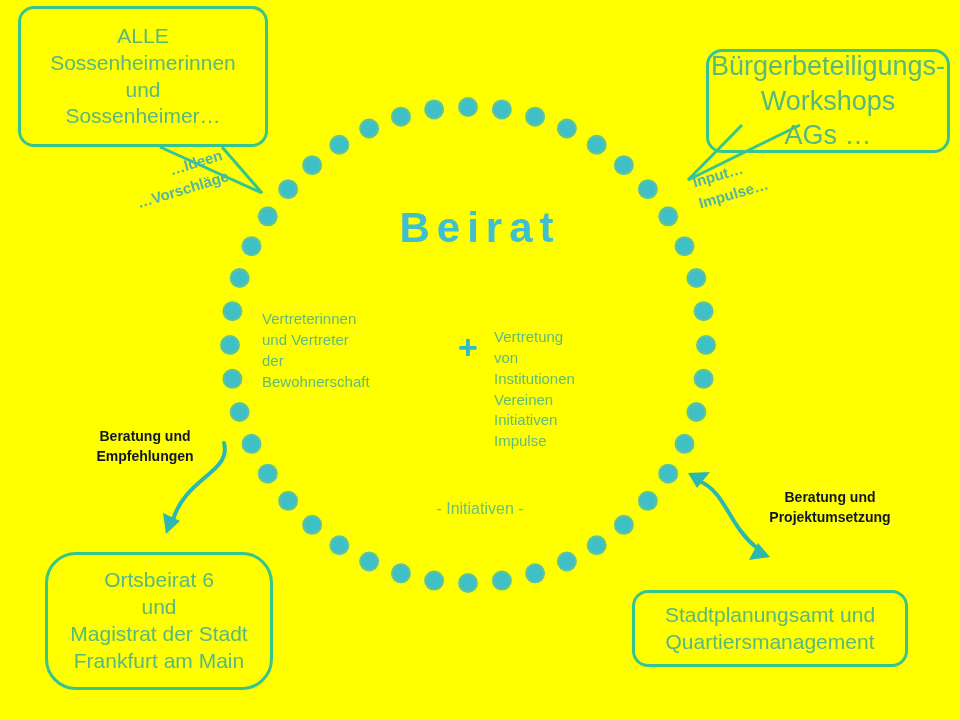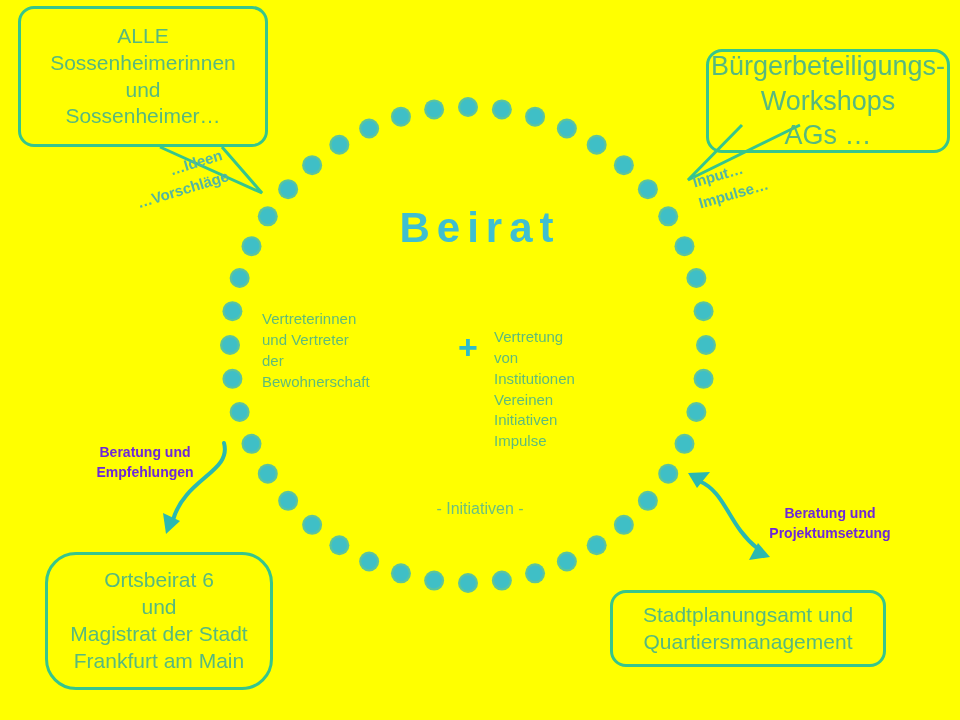--- a/index.html
+++ b/index.html
@@ -68,21 +68,21 @@
   #box-ortsbeirat {
     left: 45px;
     top: 552px;
     width: 228px;
     height: 138px;
     font-size: 21px;
     border-radius: 31px;
   }
   
   #box-stadtplanung {
-    left: 610px;
+    left: 632px;
     top: 590px;
     width: 276px;
     height: 77px;
     font-size: 21px;
   }
 
   .center-title {
     position: absolute;
     left: 0;
     top: 204px;
@@ -149,25 +149,24 @@
     left: 690px;
     top: 172px;
     transform: rotate(-16deg);
     transform-origin: left top;
   }
 
   .arrow-label {
     position: absolute;
     font-weight: bold;
     font-size: 14px;
-    color: #6d28d9;
+    color: #0f172a;
     text-align: center;
     line-height: 1.4;
     white-space: nowrap;
-    margin-top: 16px;
   }
   #label-beratung-empfehlungen {
     left: 75px;
     top: 427px;
     width: 140px;
   }
   #label-beratung-projekt {
     left: 745px;
     top: 488px;
     width: 170px;

